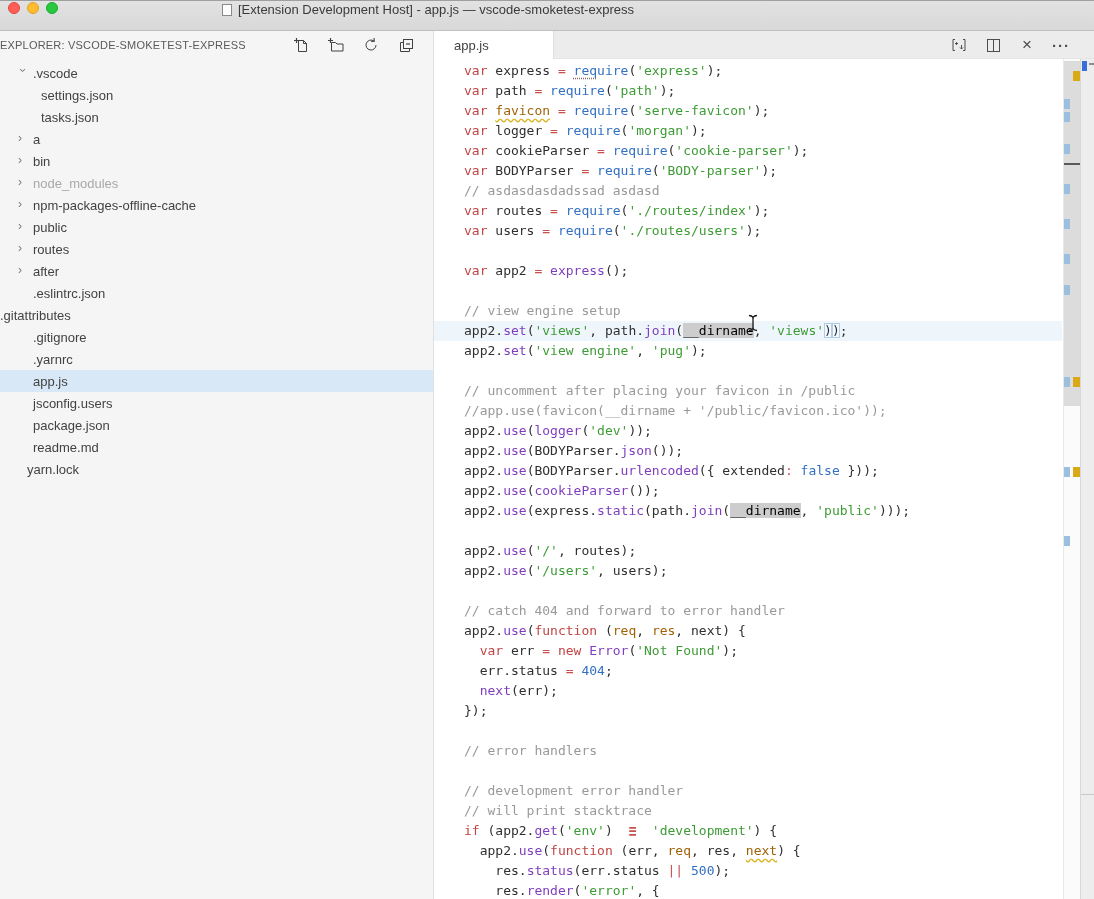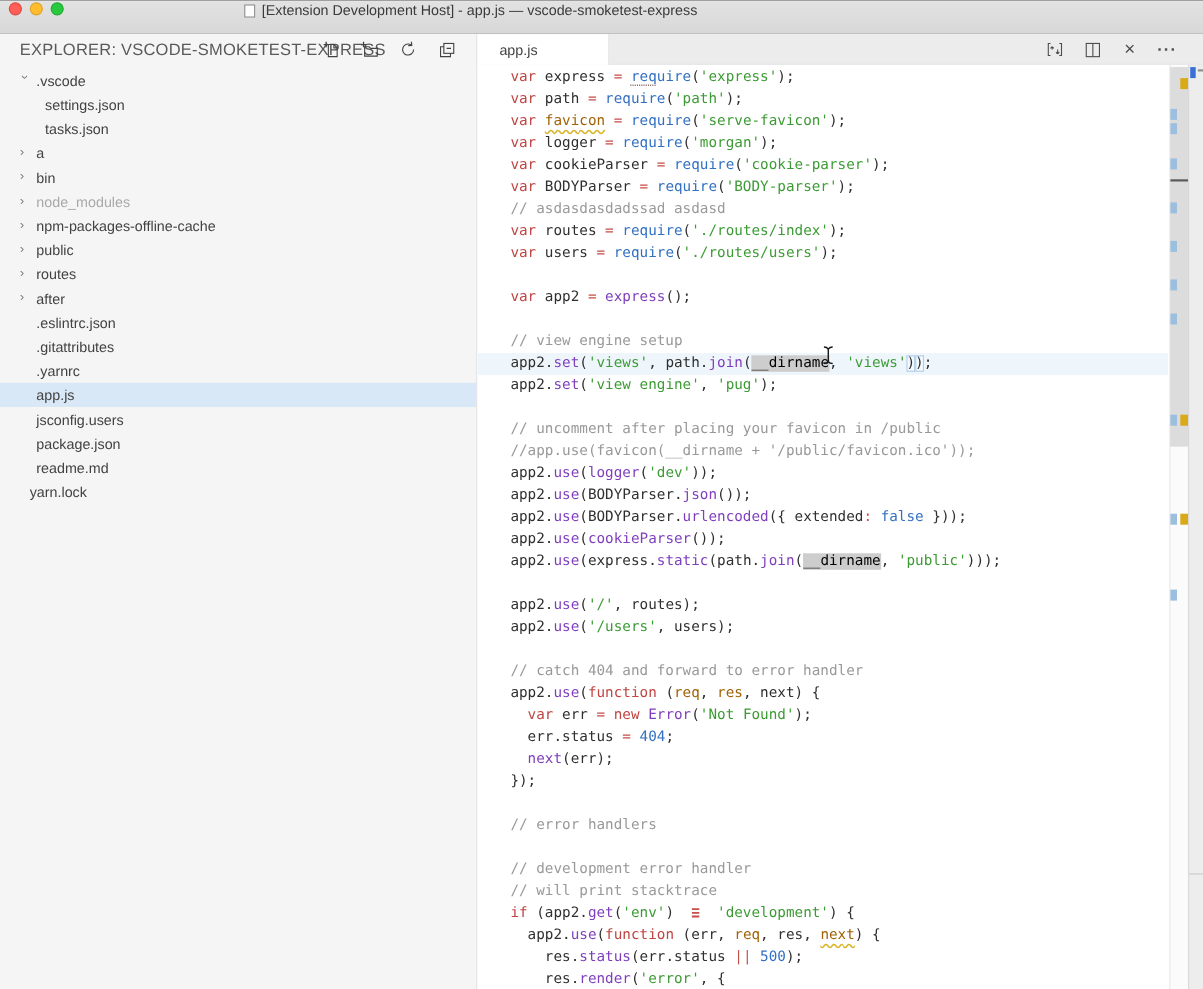--- a/index.html
+++ b/index.html
@@ -18,21 +18,21 @@
   .light.green { background:#28c840; border:0.5px solid #1aab29; }
   .title-wrap { position:absolute; left:222px; top:0; height:17px; display:flex;
     align-items:center; gap:6px; }
   .doc-icon { width:10px; height:12px; border:1px solid #8a8a8a; background:#fdfdfd; }
   .window-title { font-size:13px; color:#3a3a3a; white-space:nowrap; }
 
   
   .header-row { display:flex; height:28px; }
   .explorer-header { width:434px; background:#f5f5f5; border-right:1px solid #e0e0e0;
     position:relative; display:flex; align-items:center; }
-  .explorer-title { font-size:15px; color:#5a5a5a; letter-spacing:0.2px; padding-left:18px; }
+  .explorer-title { font-size:11px; color:#5a5a5a; letter-spacing:0.2px; }
   .explorer-actions { position:absolute; right:18px; top:0; height:28px; display:flex;
     align-items:center; gap:17px; }
   .icon-btn { width:18px; height:18px; display:flex; align-items:center; justify-content:center;
     color:#424242; }
   .icon-btn svg { display:block; }
   .tabstrip { flex:1; background:#ececec; border-bottom:1px solid #e5e5e5; display:flex;
     position:relative; }
   .tab { width:120px; background:#ffffff; border-right:1px solid #e0e0e0; display:flex;
     align-items:center; padding-left:20px; font-size:13px; color:#424242; height:28px; }
   .editor-actions { position:absolute; right:24px; top:0; height:28px; display:flex;
@@ -202,21 +202,24 @@
           <span class="lbl" style="padding-left: 33px;">routes</span>
         </div>
         <div class="tree-row">
           <span class="chev" style="left: 18px;">›</span>
           <span class="lbl" style="padding-left: 33px;">after</span>
         </div>
         <div class="tree-row">
           <span class="lbl" style="padding-left: 33px;">.eslintrc.json</span>
         </div>
         <div class="tree-row">
-          <span class="lbl" style="padding-left: 33px;">.gitattributes</span>
+          <span class="lbl" style="">.gitattributes</span>
+        </div>
+        <div class="tree-row">
+          <span class="lbl" style="padding-left: 33px;">.gitignore</span>
         </div>
         <div class="tree-row">
           <span class="lbl" style="padding-left: 33px;">.yarnrc</span>
         </div>
         <div class="tree-row sel">
           <span class="lbl" style="padding-left: 33px;">app.js</span>
         </div>
         <div class="tree-row">
           <span class="lbl" style="padding-left: 33px;">jsconfig.users</span>
         </div>

